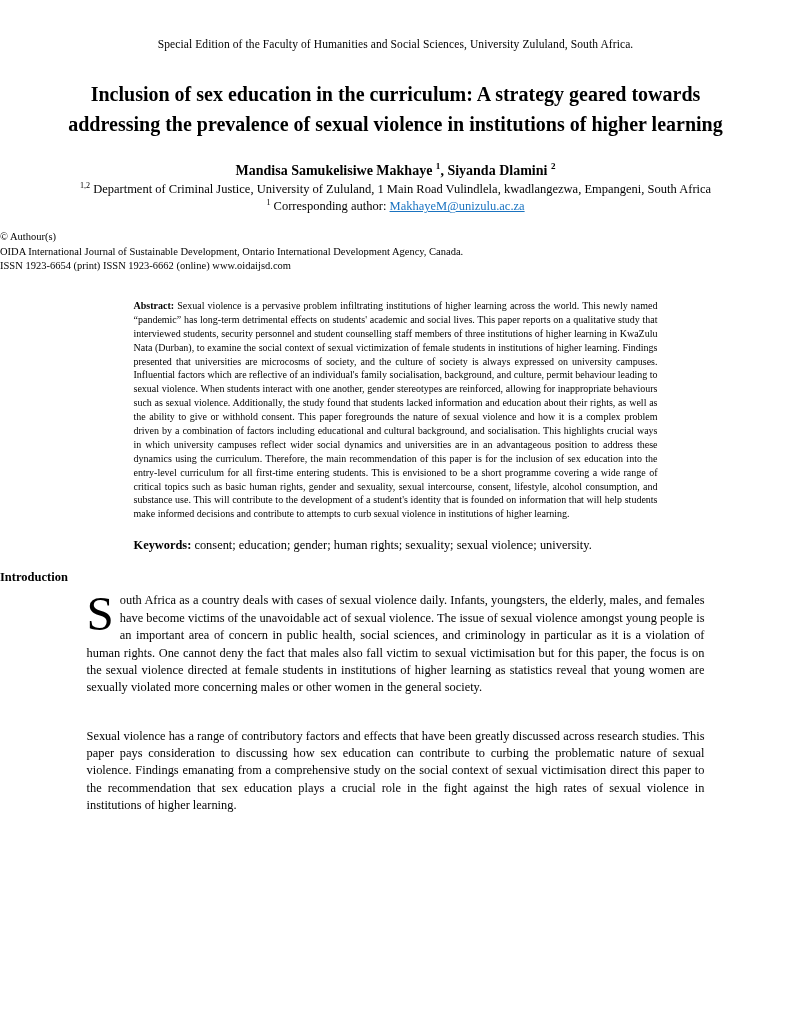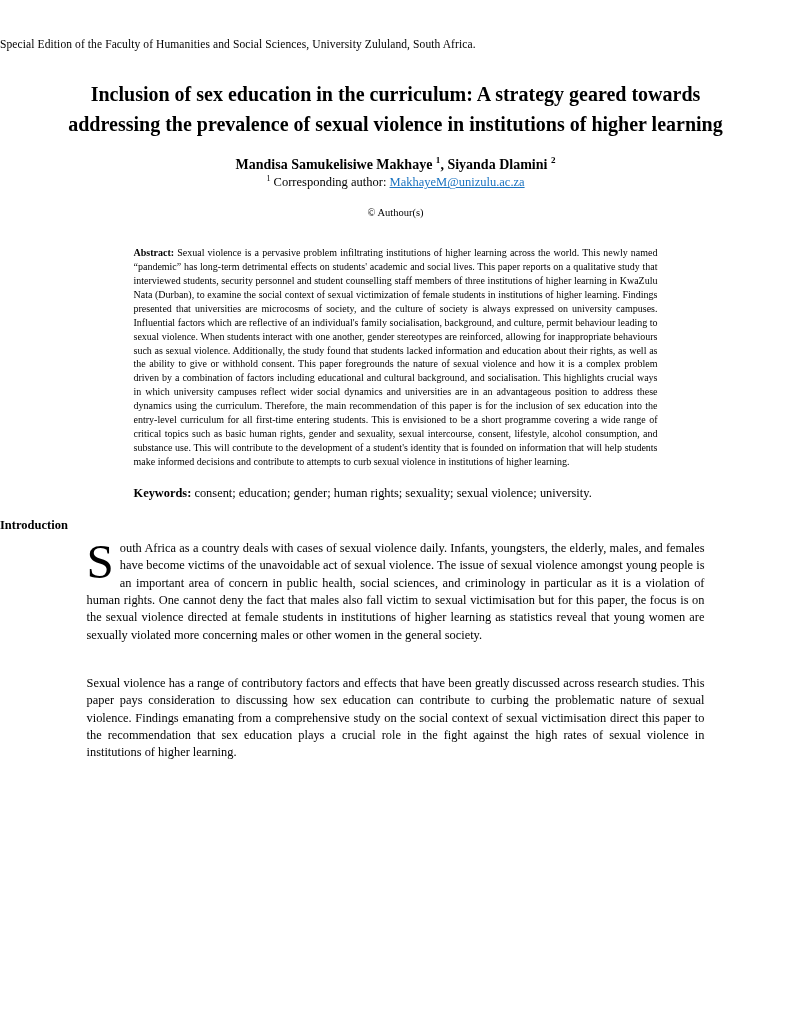--- a/index.html
+++ b/index.html
@@ -8,33 +8,34 @@
     height: 1024px;
     background: #ffffff;
     color: #000000;
     font-family: "Liberation Serif", serif;
     position: relative;
     box-sizing: border-box;
     padding-top: 38px;
     overflow: hidden;
   }
   .journal-header {
+    text-align: center;
     font-size: 11.5px;
     letter-spacing: 0.1px;
   }
   .paper-title {
     width: 660px;
     margin: 30px auto 0;
     text-align: center;
     font-size: 20px;
     font-weight: bold;
     line-height: 1.48;
   }
   .authors-line {
-    margin-top: 18px;
+    margin-top: 24px;
     text-align: center;
     font-size: 14px;
     font-weight: bold;
   }
   .affiliation-line {
     width: 640px;
     margin: 2px auto 0;
     text-align: center;
     font-size: 12.5px;
     line-height: 1.3;
@@ -45,21 +46,21 @@
     margin-top: 2px;
   }
   .corresponding-line a {
     color: #1a73c0;
     text-decoration: underline;
     cursor: pointer;
   }
   sup { font-size: 0.65em; vertical-align: super; line-height: 0; }
   .imprint {
     margin-top: 16px;
-    text-align: center;
+    text-align: left;
     font-size: 10.5px;
     line-height: 1.35;
   }
   .abstract-block {
     width: 524px;
     margin: 26px auto 16px;
     font-size: 10px;
     line-height: 1.39;
     text-align: justify;
   }
@@ -98,27 +99,32 @@
 <div class="page">
 
   <div class="journal-header">Special Edition of the Faculty of Humanities and Social Sciences, University Zululand, South Africa.</div>
 
   <div class="paper-title">Inclusion of sex education in the curriculum: A strategy geared towards addressing the prevalence of sexual violence in institutions of higher learning</div>
 
   <div class="authors-line">
     <span>Mandisa Samukelisiwe Makhaye </span><sup>1</sup><span>, Siyanda Dlamini </span><sup>2</sup>
   </div>
 
+  <div class="affiliation-line">
+    <sup>1,2</sup><span> Department of Criminal Justice, University of Zululand, 1 Main Road Vulindlela, kwadlangezwa, Empangeni, South Africa</span>
+  </div>
 
   <div class="corresponding-line">
     <sup>1</sup><span> Corresponding author: </span><a href="#">MakhayeM@unizulu.ac.za</a>
   </div>
 
   <div class="imprint">
     <div>© Authour(s)</div>
+    <div>OIDA International Journal of Sustainable Development, Ontario International Development Agency, Canada.</div>
+    <div>ISSN 1923-6654 (print) ISSN 1923-6662 (online) www.oidaijsd.com</div>
   </div>
 
   <div class="abstract-block">
     <span class="bold">Abstract:</span><span> Sexual violence is a pervasive problem infiltrating institutions of higher learning across the world. This newly named “pandemic” has long-term detrimental effects on students' academic and social lives. This paper reports on a qualitative study that interviewed students, security personnel and student counselling staff members of three institutions of higher learning in KwaZulu Nata (Durban), to examine the social context of sexual victimization of female students in institutions of higher learning. Findings presented that universities are microcosms of society, and the culture of society is always expressed on university campuses. Influential factors which are reflective of an individual's family socialisation, background, and culture, permit behaviour leading to sexual violence. When students interact with one another, gender stereotypes are reinforced, allowing for inappropriate behaviours such as sexual violence. Additionally, the study found that students lacked information and education about their rights, as well as the ability to give or withhold consent. This paper foregrounds the nature of sexual violence and how it is a complex problem driven by a combination of factors including educational and cultural background, and socialisation. This highlights crucial ways in which university campuses reflect wider social dynamics and universities are in an advantageous position to address these dynamics using the curriculum. Therefore, the main recommendation of this paper is for the inclusion of sex education into the entry-level curriculum for all first-time entering students. This is envisioned to be a short programme covering a wide range of critical topics such as basic human rights, gender and sexuality, sexual intercourse, consent, lifestyle, alcohol consumption, and substance use. This will contribute to the development of a student's identity that is founded on information that will help students make informed decisions and contribute to attempts to curb sexual violence in institutions of higher learning.</span>
   </div>
 
   <div class="keywords-block">
     <span class="bold">Keywords:</span><span> consent; education; gender; human rights; sexuality; sexual violence; university.</span>
   </div>
 

